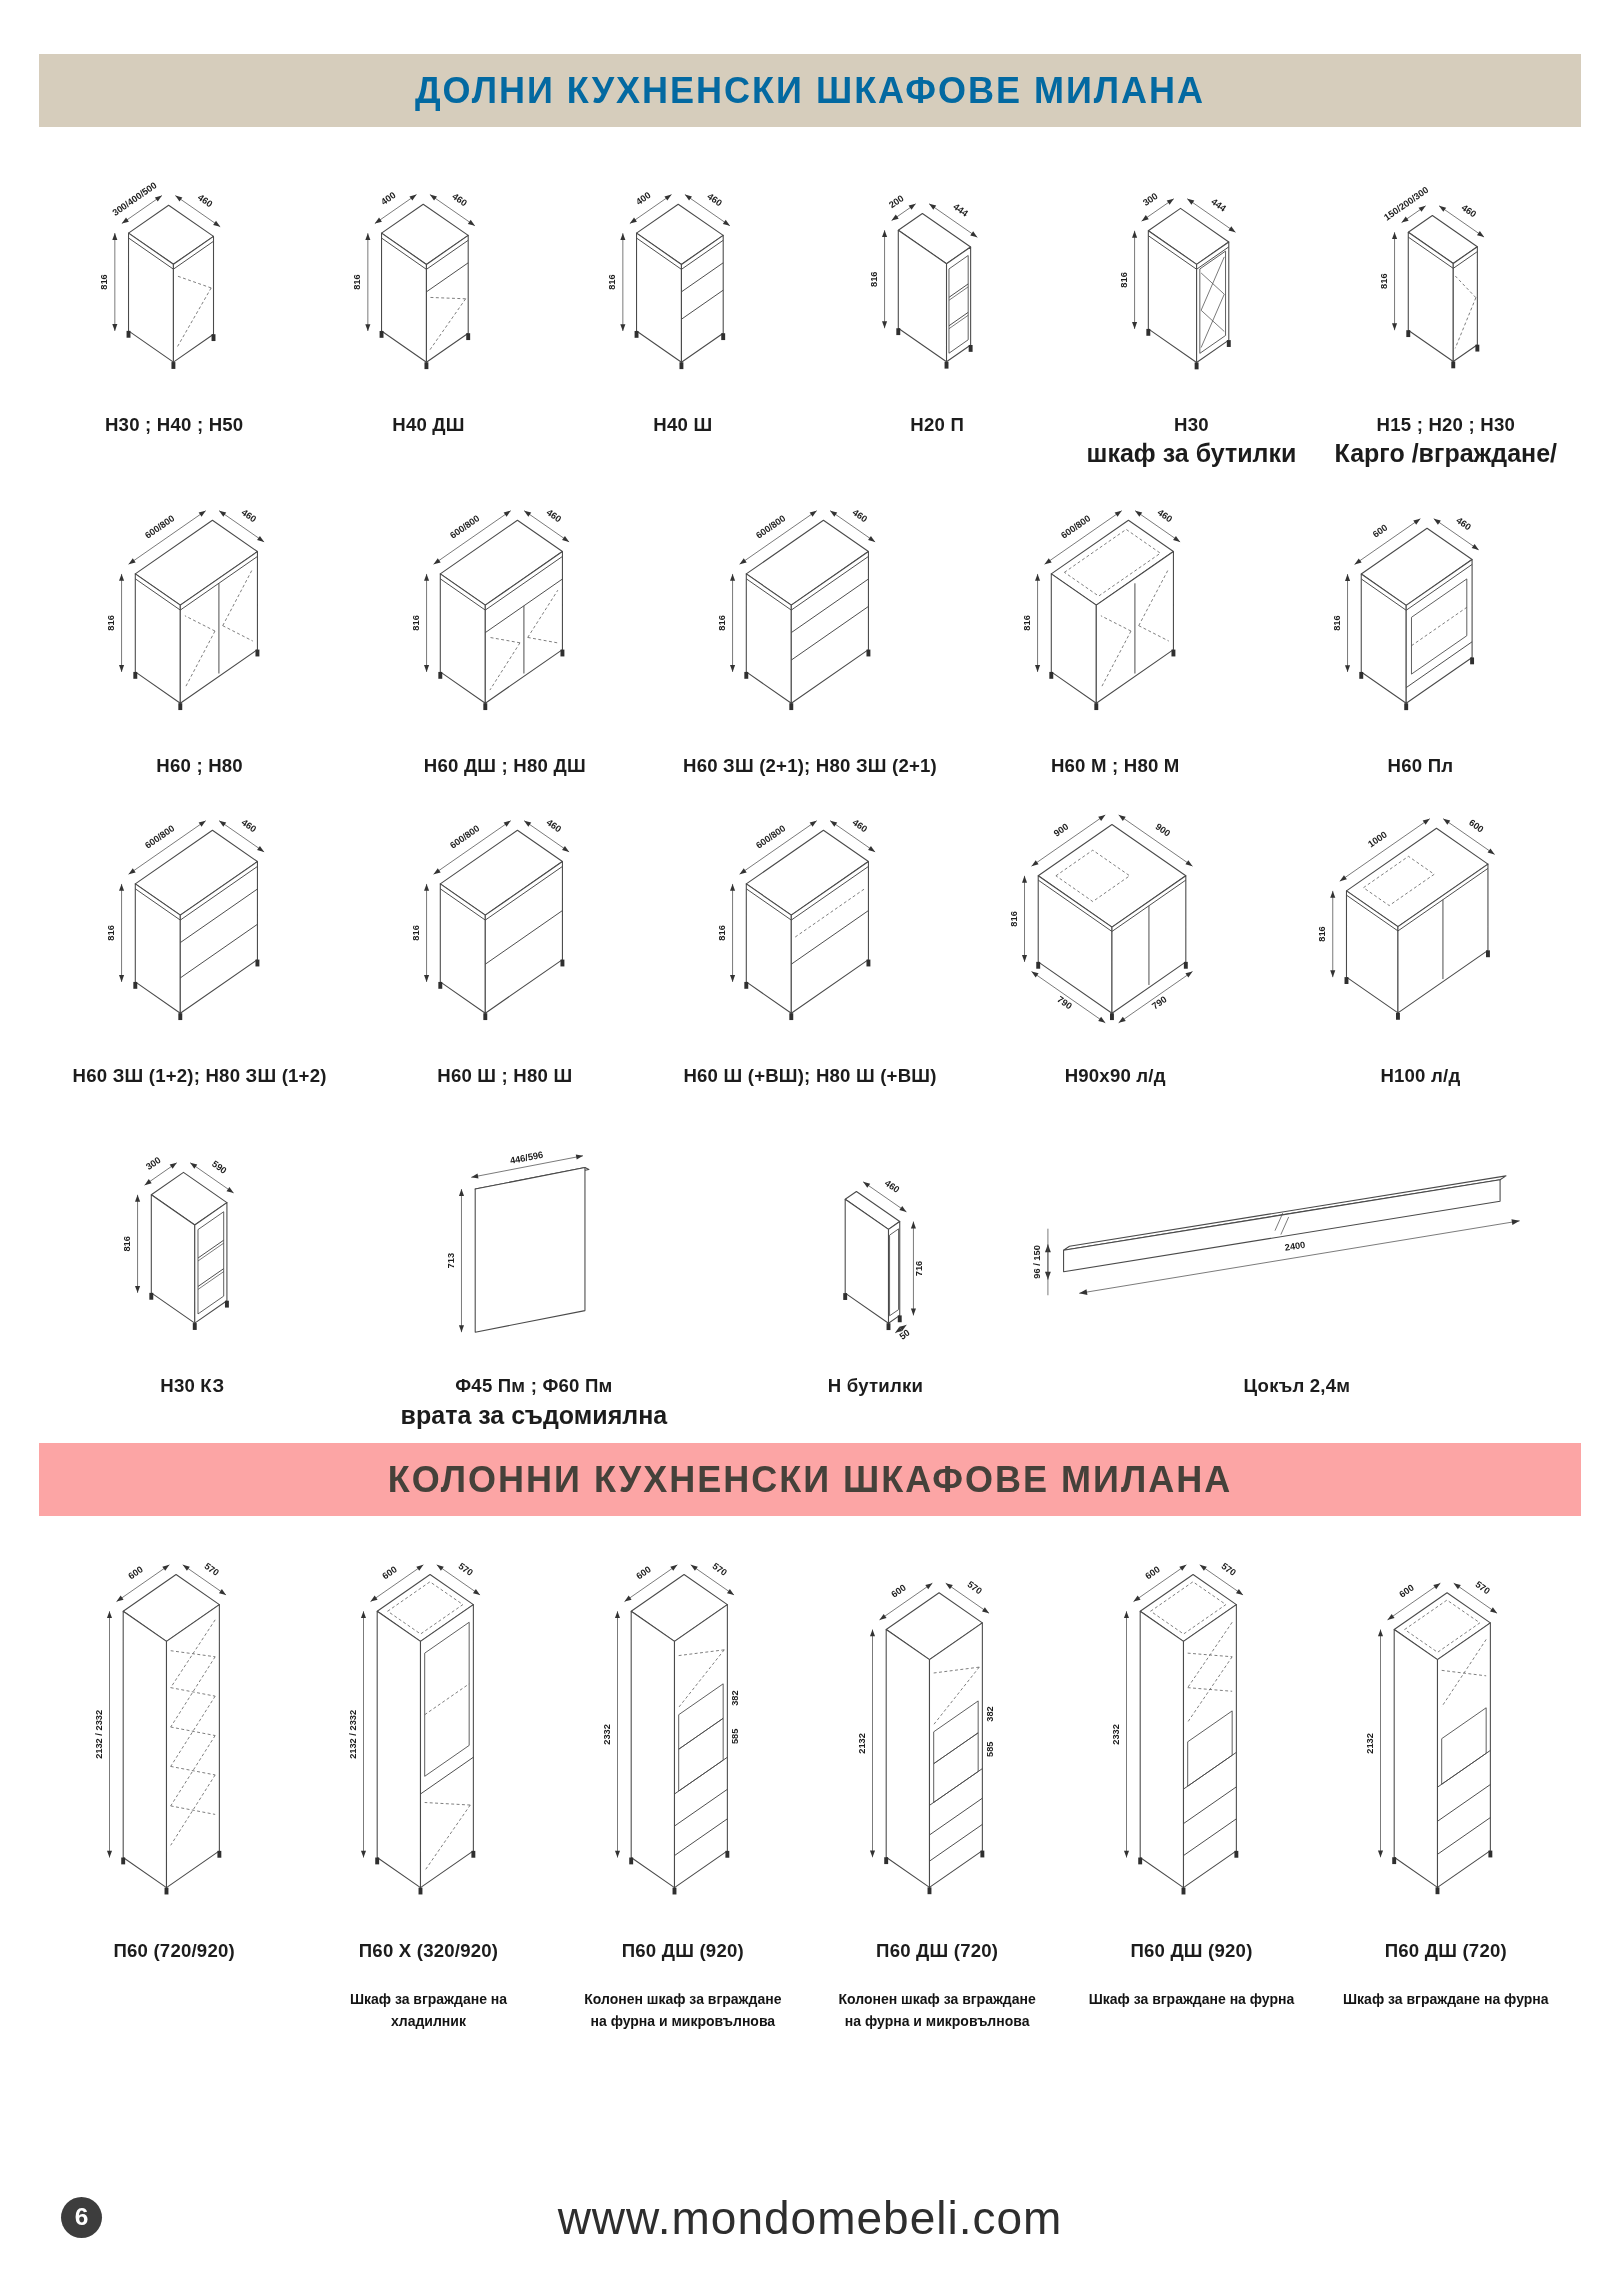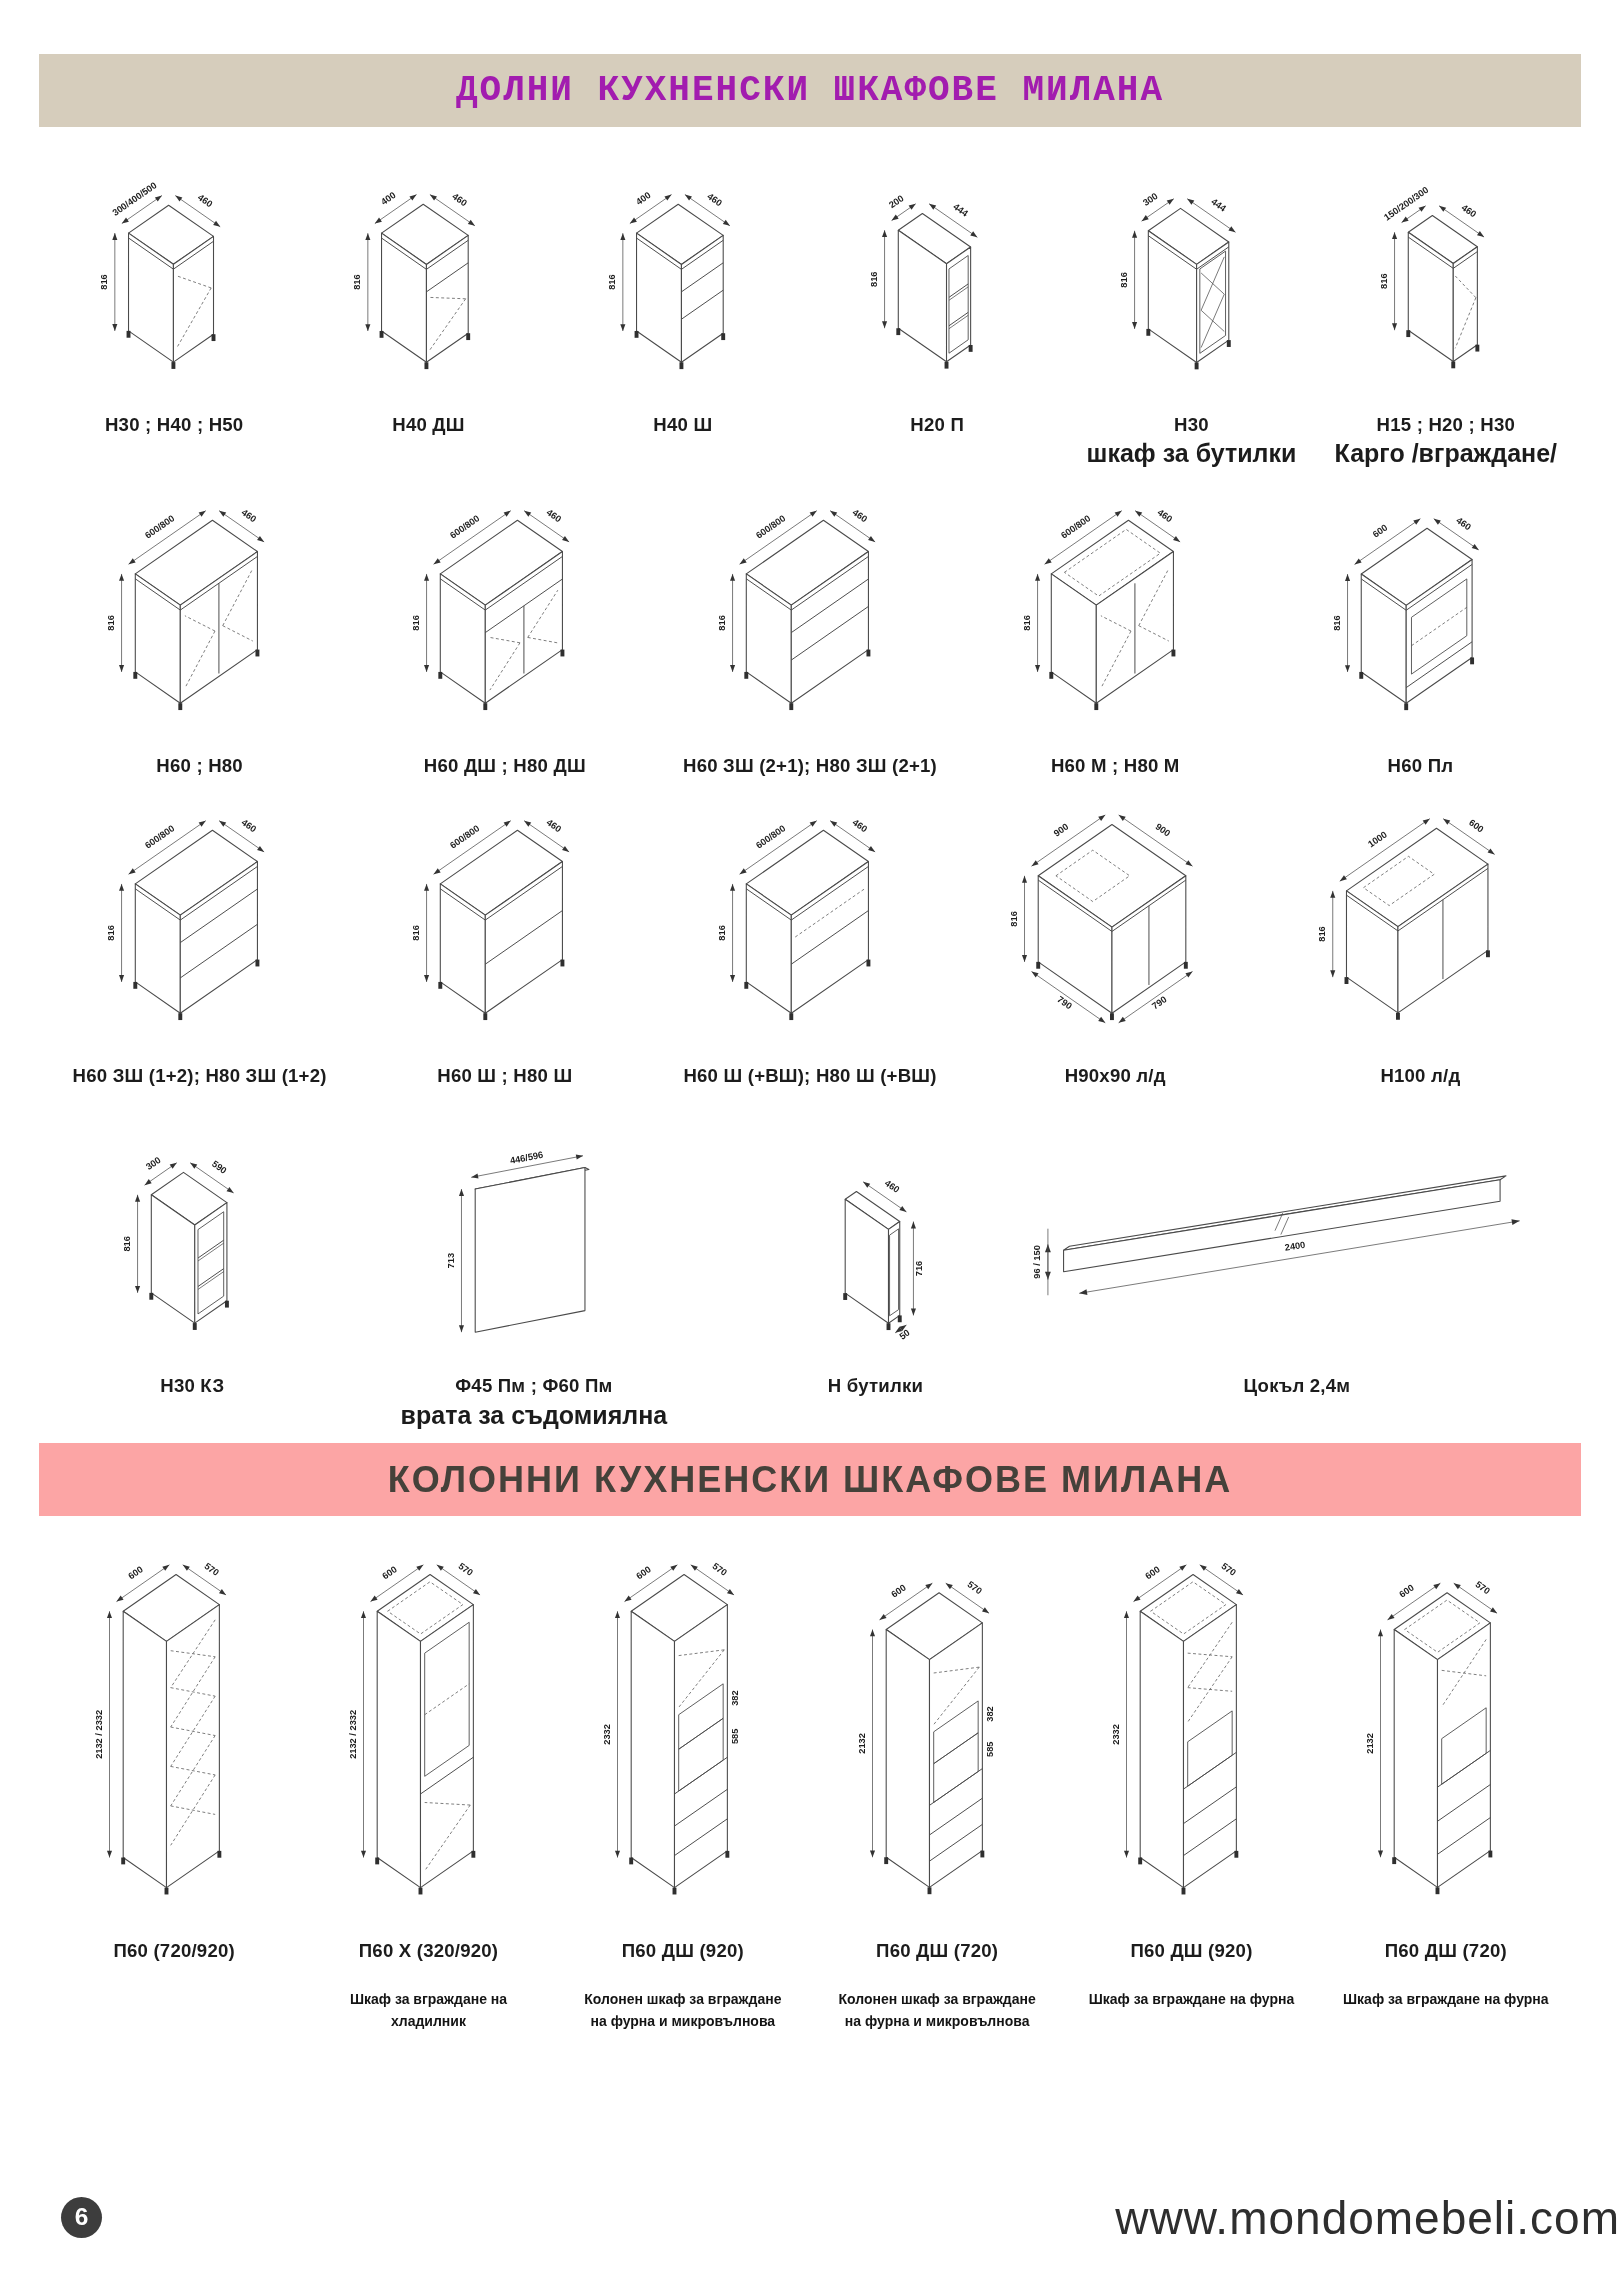--- a/index.html
+++ b/index.html
@@ -40,30 +40,30 @@
   .dim{font-family:"Liberation Sans",sans-serif;font-size:9.5px;font-weight:bold;fill:#1d1d1d;}
   .ah{fill:#333333;stroke:none;}
   .leg{fill:#2f2f2f;stroke:none;}
   footer{position:relative;margin-top:auto;height:108px;}
   .pagenum{
     position:absolute;left:61px;top:13.7px;width:41px;height:41px;border-radius:50%;
     background:#3d3d3d;color:#ffffff;font-size:24.5px;font-weight:bold;
     display:flex;align-items:center;justify-content:center;
   }
   .site{
-    text-align:right;font-size:46px;color:#2e2e2e;padding-top:7.8px;letter-spacing:1px;
+    text-align:center;font-size:46px;color:#2e2e2e;padding-top:7.8px;letter-spacing:1px;
     font-weight:normal;
   }
 </style>
 </head>
 <body>
 
 <section>
   <div class="banner" style="background: rgb(214, 205, 188);">
-    <h1 style="color: #a21caf; font-family: Liberation Mono, monospace;">ДОЛНИ КУХНЕНСКИ ШКАФОВЕ МИЛАНА</h1>
+    <h1 style="color: #0369a1;">ДОЛНИ КУХНЕНСКИ ШКАФОВЕ МИЛАНА</h1>
   </div>
   <div class="rows" id="rows-0">
       <div class="prow">
         <div class="card">
           <div class="drawwrap">
             <svg class="draw" width="162" height="222" viewBox="0 0 165 227">
               <polygon points="36,64.5 77,36 122.9,67.9 81.9,96.4" class="face"></polygon>
               <polygon points="36,64.5 81.9,96.4 81.9,196.4 36,164.5" class="face"></polygon>
               <polygon points="81.9,96.4 122.9,67.9 122.9,167.9 81.9,196.4" class="face"></polygon>
               <polygon points="34,164.5 38,164.5 38,171.5 34,171.5" class="leg"></polygon>

